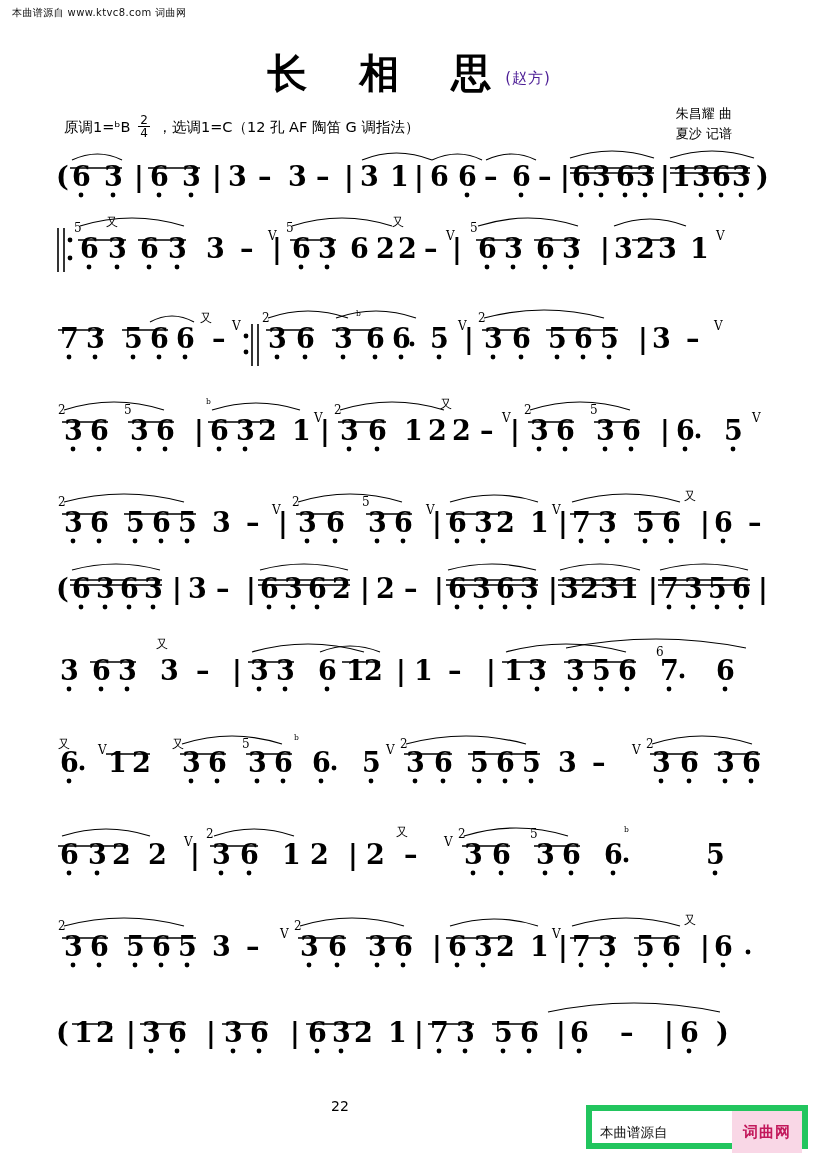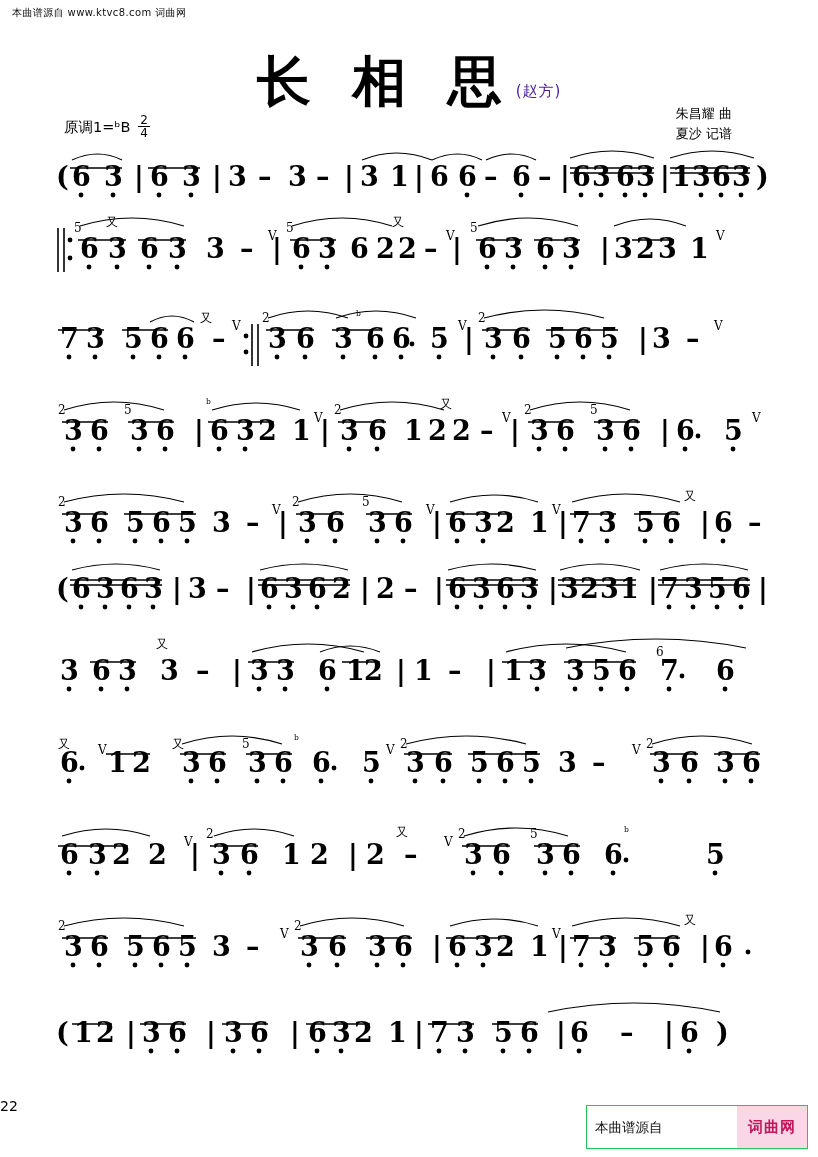--- a/index.html
+++ b/index.html
@@ -18,22 +18,22 @@
     font-size:10px;color:#111;letter-spacing:0.4px;
     white-space:nowrap;
   }
 
   
   .title{
     position:absolute;left:0;top:46px;width:818px;
     text-align:center;
   }
   .title .main{
-    font-family:Liberation Serif, serif;
-    font-size:54px;font-weight:bold;letter-spacing:14px;
+    font-family:Liberation Mono, monospace;
+    font-size:40px;font-weight:bold;letter-spacing:14px;
     color:#000;
   }
   .title .author{
     font-size:15px;color:#4c1d95;letter-spacing:1px;
     position:relative;top:-4px;
   }
 
   
   .meta-left{
     position:absolute;left:64px;top:115px;
@@ -47,28 +47,28 @@
   .meta-left .frac .num{display:block;border-bottom:1px solid #000;padding:0 2px;}
   .meta-left .frac .den{display:block;padding:0 2px;}
   .meta-right{
     position:absolute;right:86px;top:104px;
     font-size:13px;color:#000;text-align:center;line-height:1.55;
     white-space:nowrap;
   }
 
   
   .pageno{
-    position:absolute;left:0;top:1098px;width:680px;text-align:left;
+    position:absolute;left:0;top:1098px;width:680px;text-align:center;
     font-size:14px;color:#000;
   }
 
   
   .bottom-box{
     position:absolute;right:10px;bottom:8px;
-    width:222px;height:44px;background:#ffffff;border:1px solid #22c55e;
+    width:222px;height:44px;background:#ffffff;border:6px solid #22c55e;
     box-sizing:border-box;
     text-align:right;
   }
   .bottom-box .bb-left{
     position:absolute;left:8px;top:13px;font-size:13.5px;color:#111;
     white-space:nowrap;
   }
   .bottom-box .bb-right{
     position:absolute;right:0;top:0;width:70px;height:42px;
     background:#f9d7e6;color:#c2185b;font-size:15px;font-weight:bold;
@@ -93,20 +93,21 @@
   <div class="title">
     <span class="main">长 相 思</span><span class="author">(赵方)</span>
   </div>
 
   <div class="meta-left">
     <span>原调1=ᵇB</span>
     <span class="frac">
       <span class="num">2</span>
       <span class="den">4</span>
     </span>
+    <span>，选调1=C（12 孔 AF 陶笛 G 调指法）</span>
   </div>
 
   <div class="meta-right">
     <div>朱昌耀 曲</div>
     <div>夏沙 记谱</div>
   </div>
 
   <svg class="sheet" viewBox="0 0 818 1157">
 
     <g>

